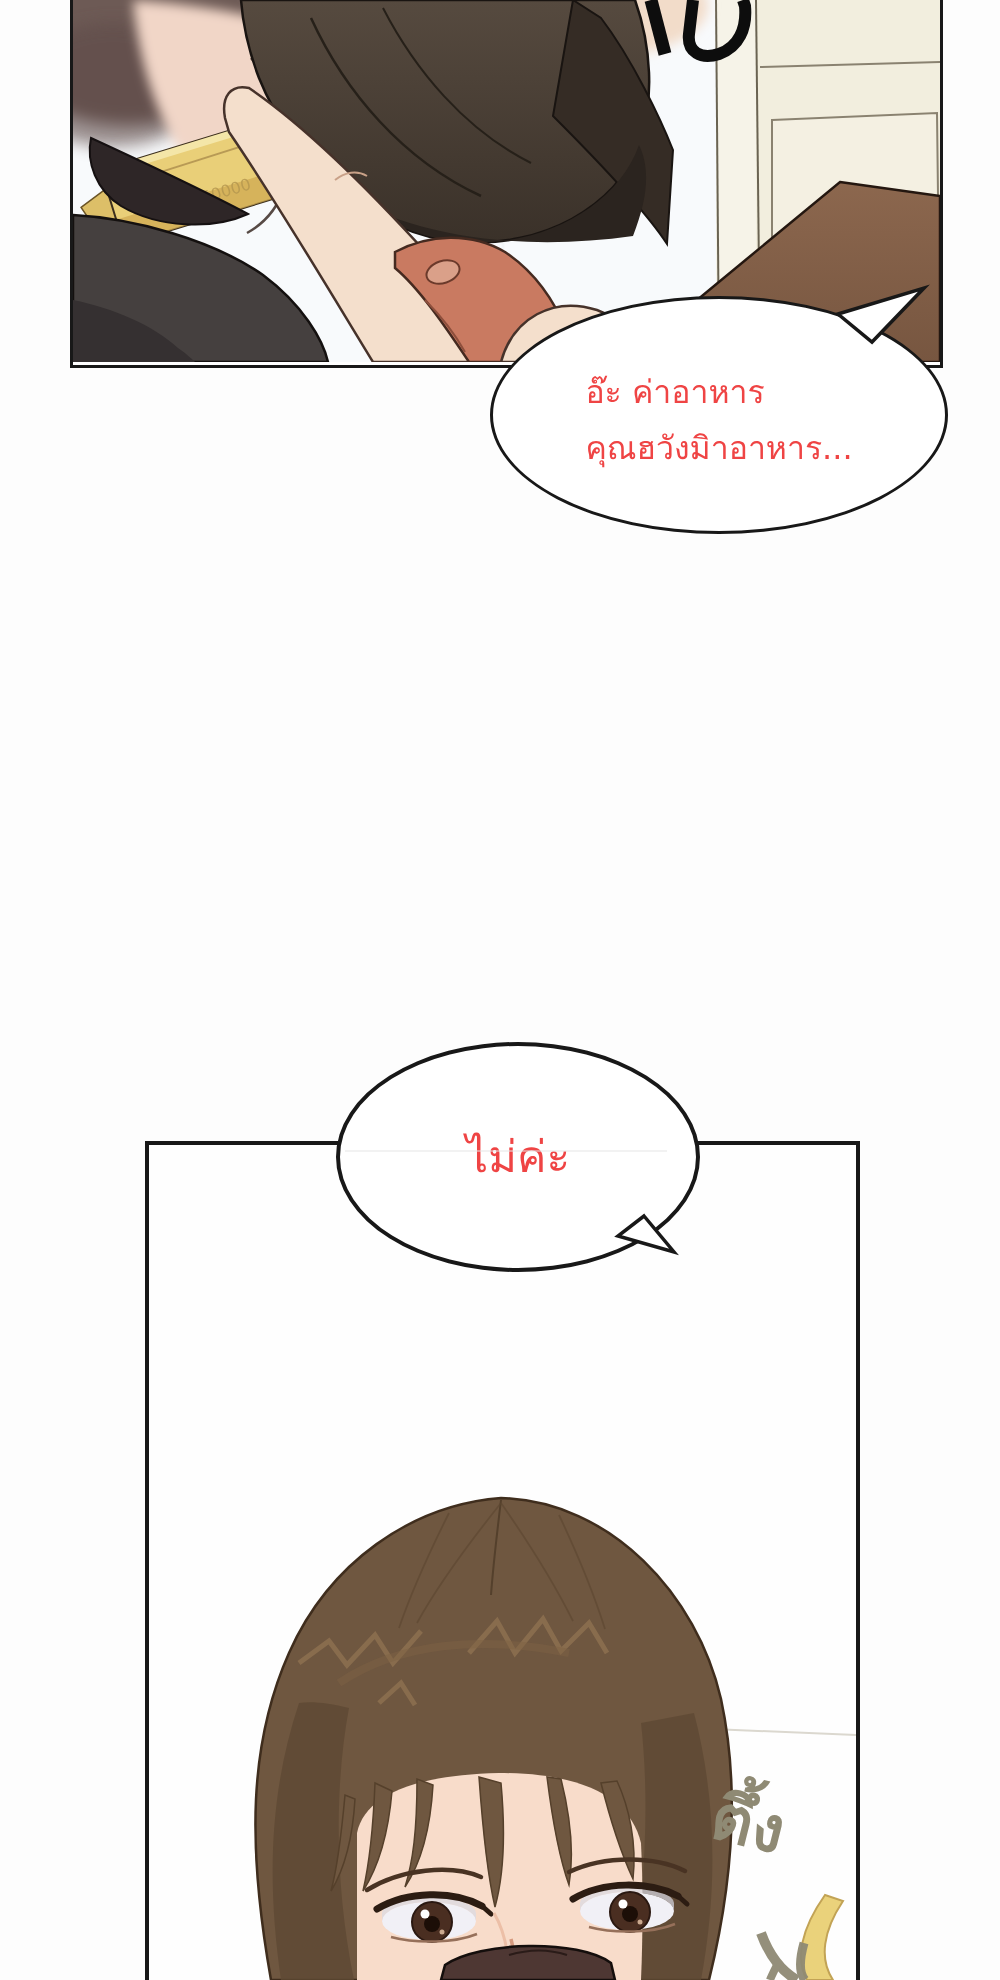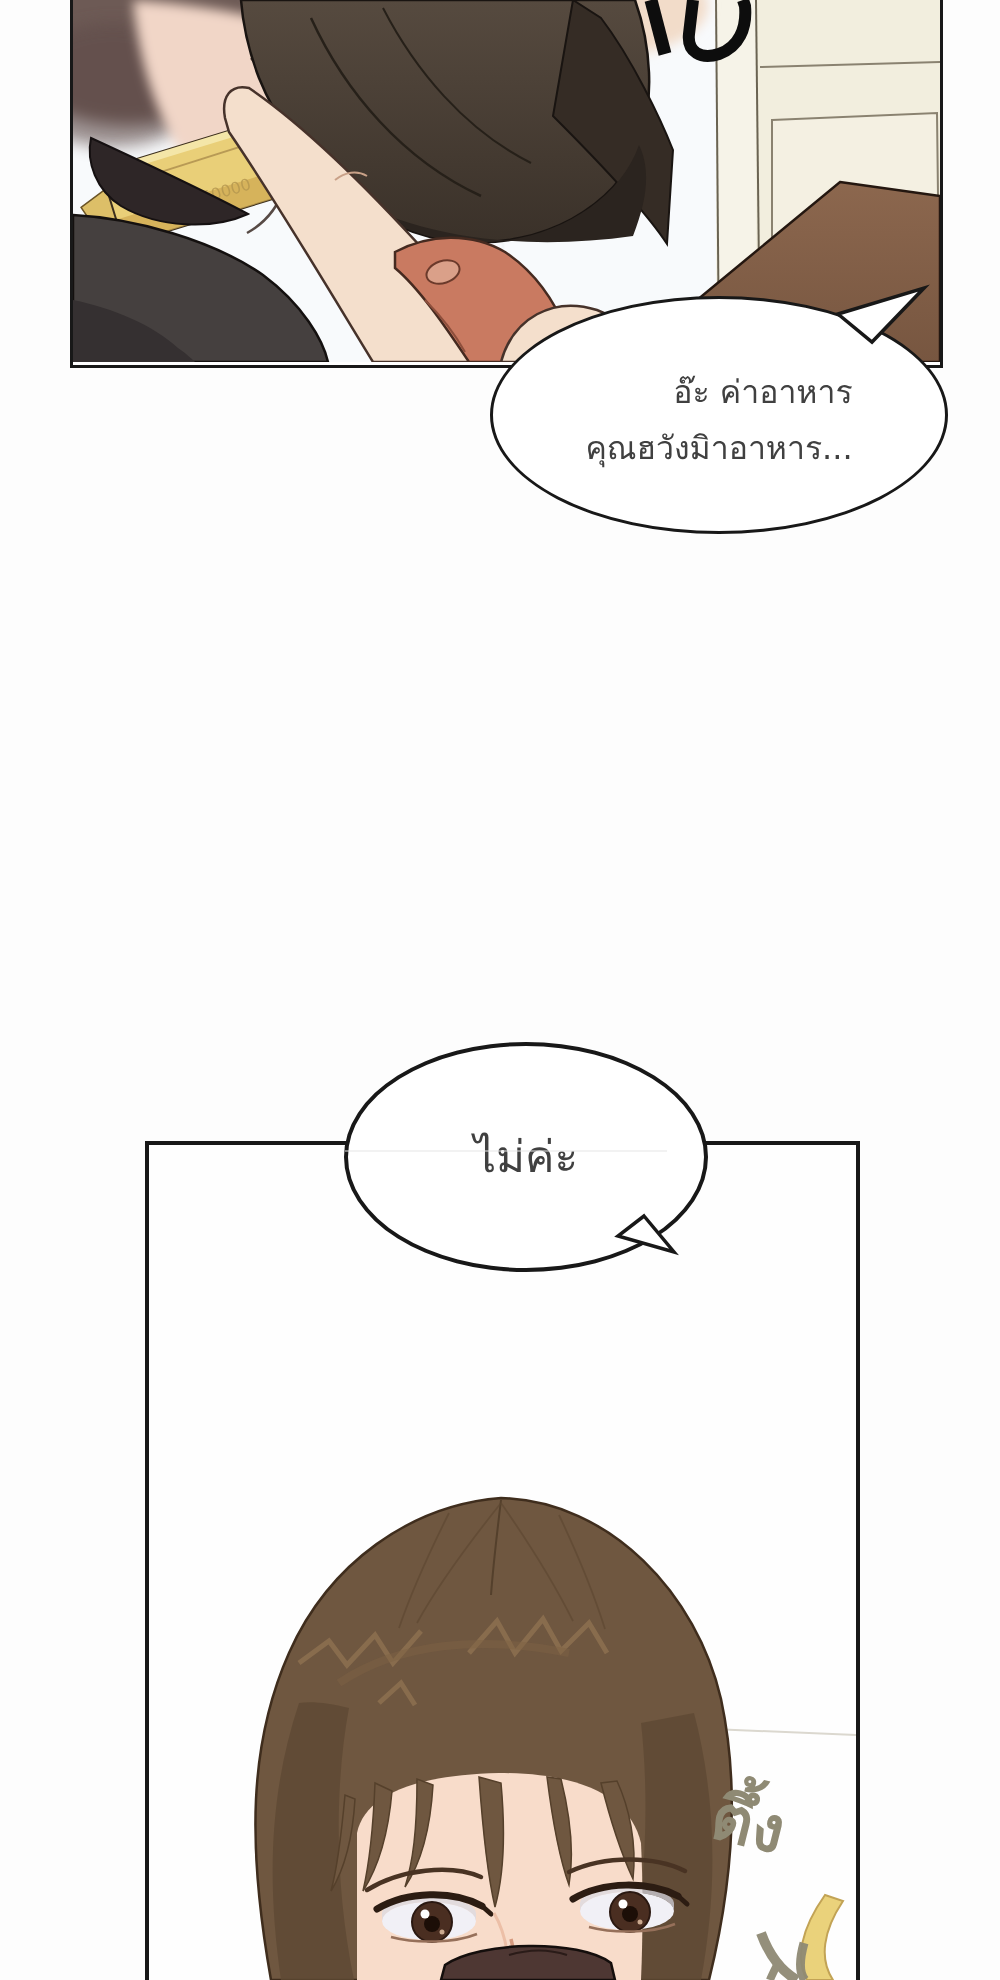--- a/index.html
+++ b/index.html
@@ -4,24 +4,24 @@
 <style>
   html,body{margin:0;padding:0;background:#fdfdfd;}
   #stage{position:relative;width:1000px;height:1980px;background:#fdfdfd;overflow:hidden;
          font-family:"DejaVu Sans",sans-serif;}
   .panel{position:absolute;box-sizing:border-box;background:#fff;}
   #panel1{left:70px;top:0;width:873px;height:368px;border:3px solid #181818;border-top:none;}
   #panel1 svg{display:block;}
   #panel2{left:145px;top:1141px;width:715px;height:839px;border:4px solid #181818;border-bottom:none;background:#fefefe;}
   #panel2 svg{display:block;}
   .bubble{position:absolute;background:#ffffff;border-radius:50%;display:flex;align-items:center;
-          justify-content:center;text-align:right;color:#404040;z-index:5;}
+          justify-content:center;text-align:left;color:#ef4444;z-index:5;}
   #bubble1{left:490px;top:296px;width:452px;height:232px;border:3.5px solid #181818;}
   #bubble1 .btxt{font-size:32px;line-height:1.75;padding-top:10px;}
-  #bubble2{left:344px;top:1042px;width:356px;height:222px;border:4px solid #181818;}
+  #bubble2{left:336px;top:1042px;width:356px;height:222px;border:4px solid #181818;}
   #bubble2 .btxt{font-size:44px;line-height:1.4;}
   .tail{position:absolute;z-index:6;}
   #tail1{left:826px;top:266px;width:116px;height:86px;}
   #tail2{left:610px;top:1208px;width:78px;height:56px;}
   .faintline{position:absolute;height:2px;background:#e6e6e6;z-index:5;}
 </style>
 </head>
 <body>
 
 <div id="stage">

